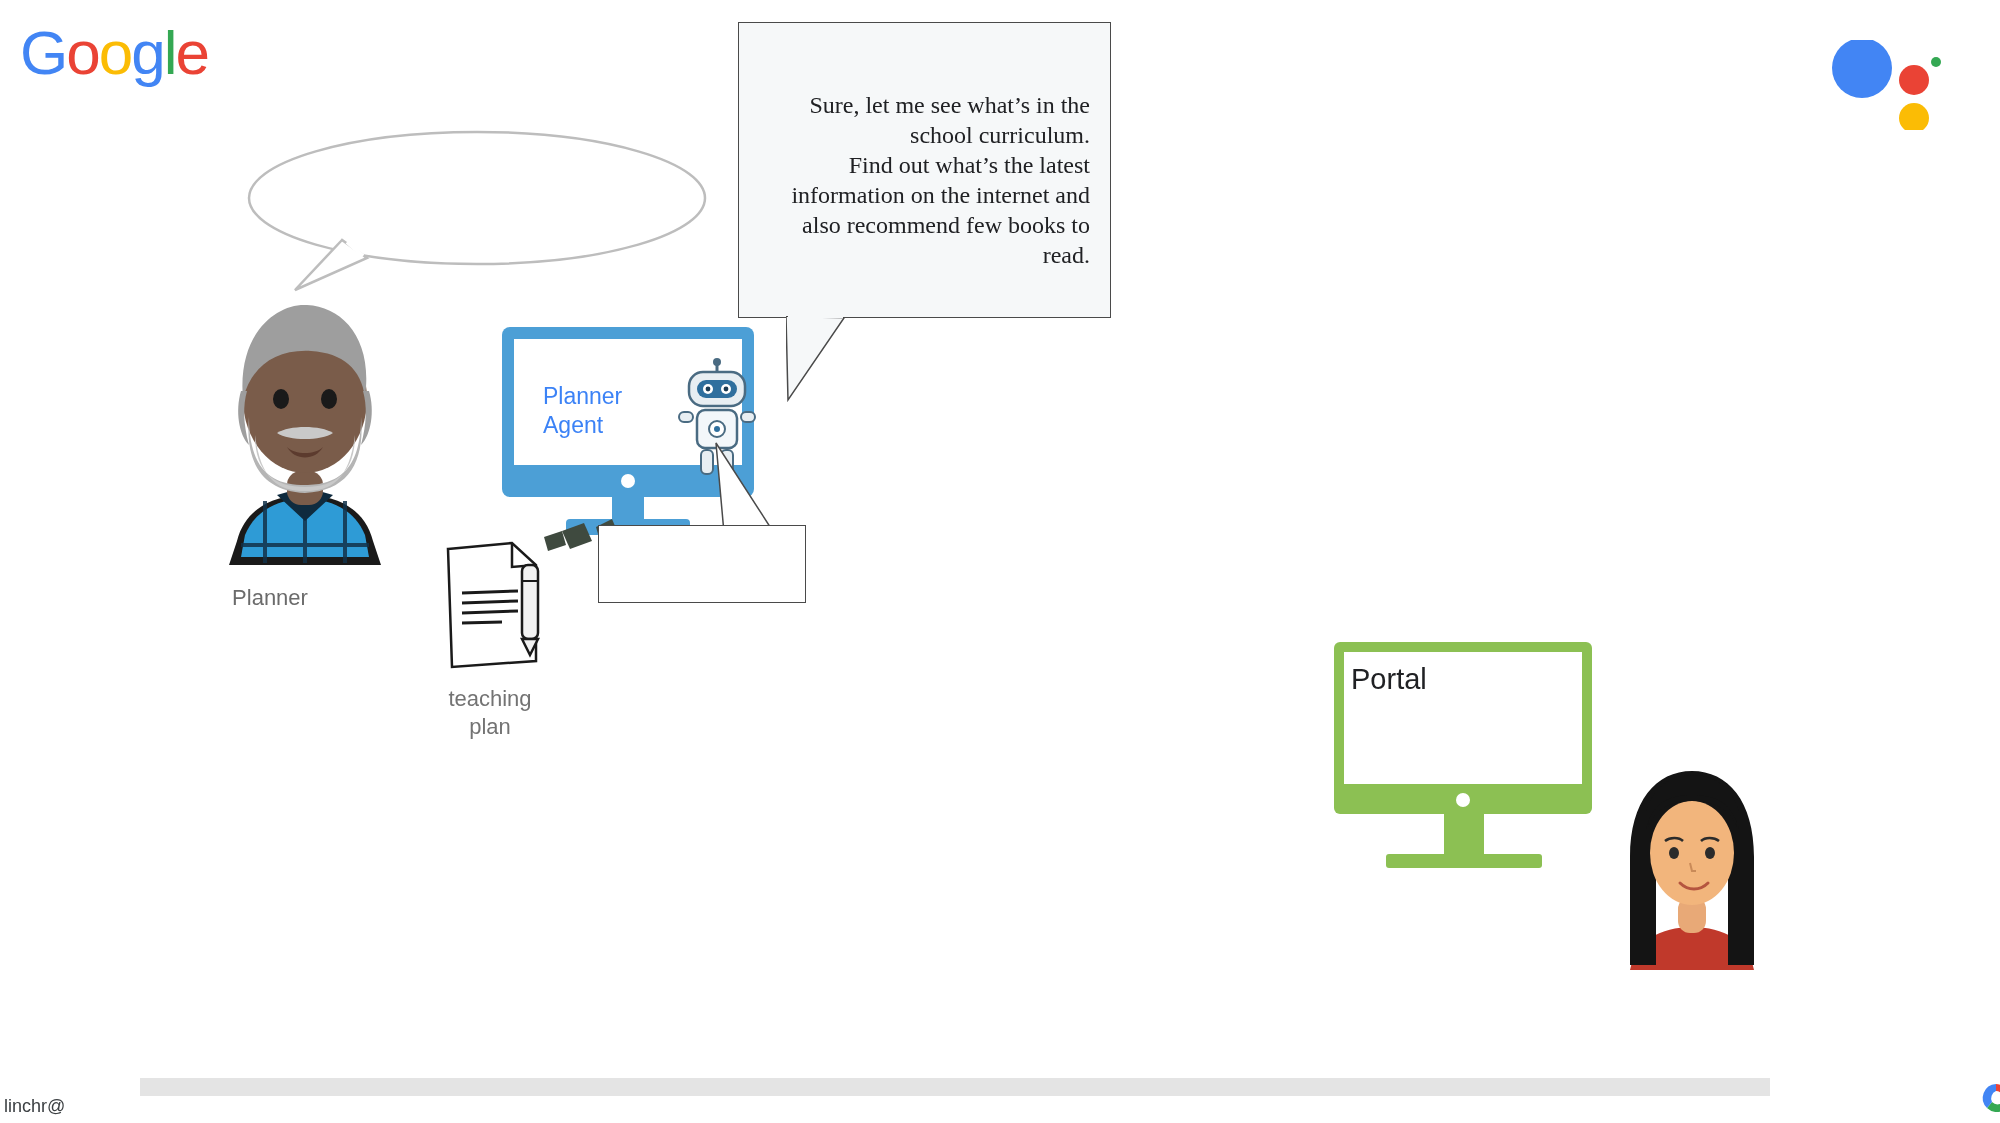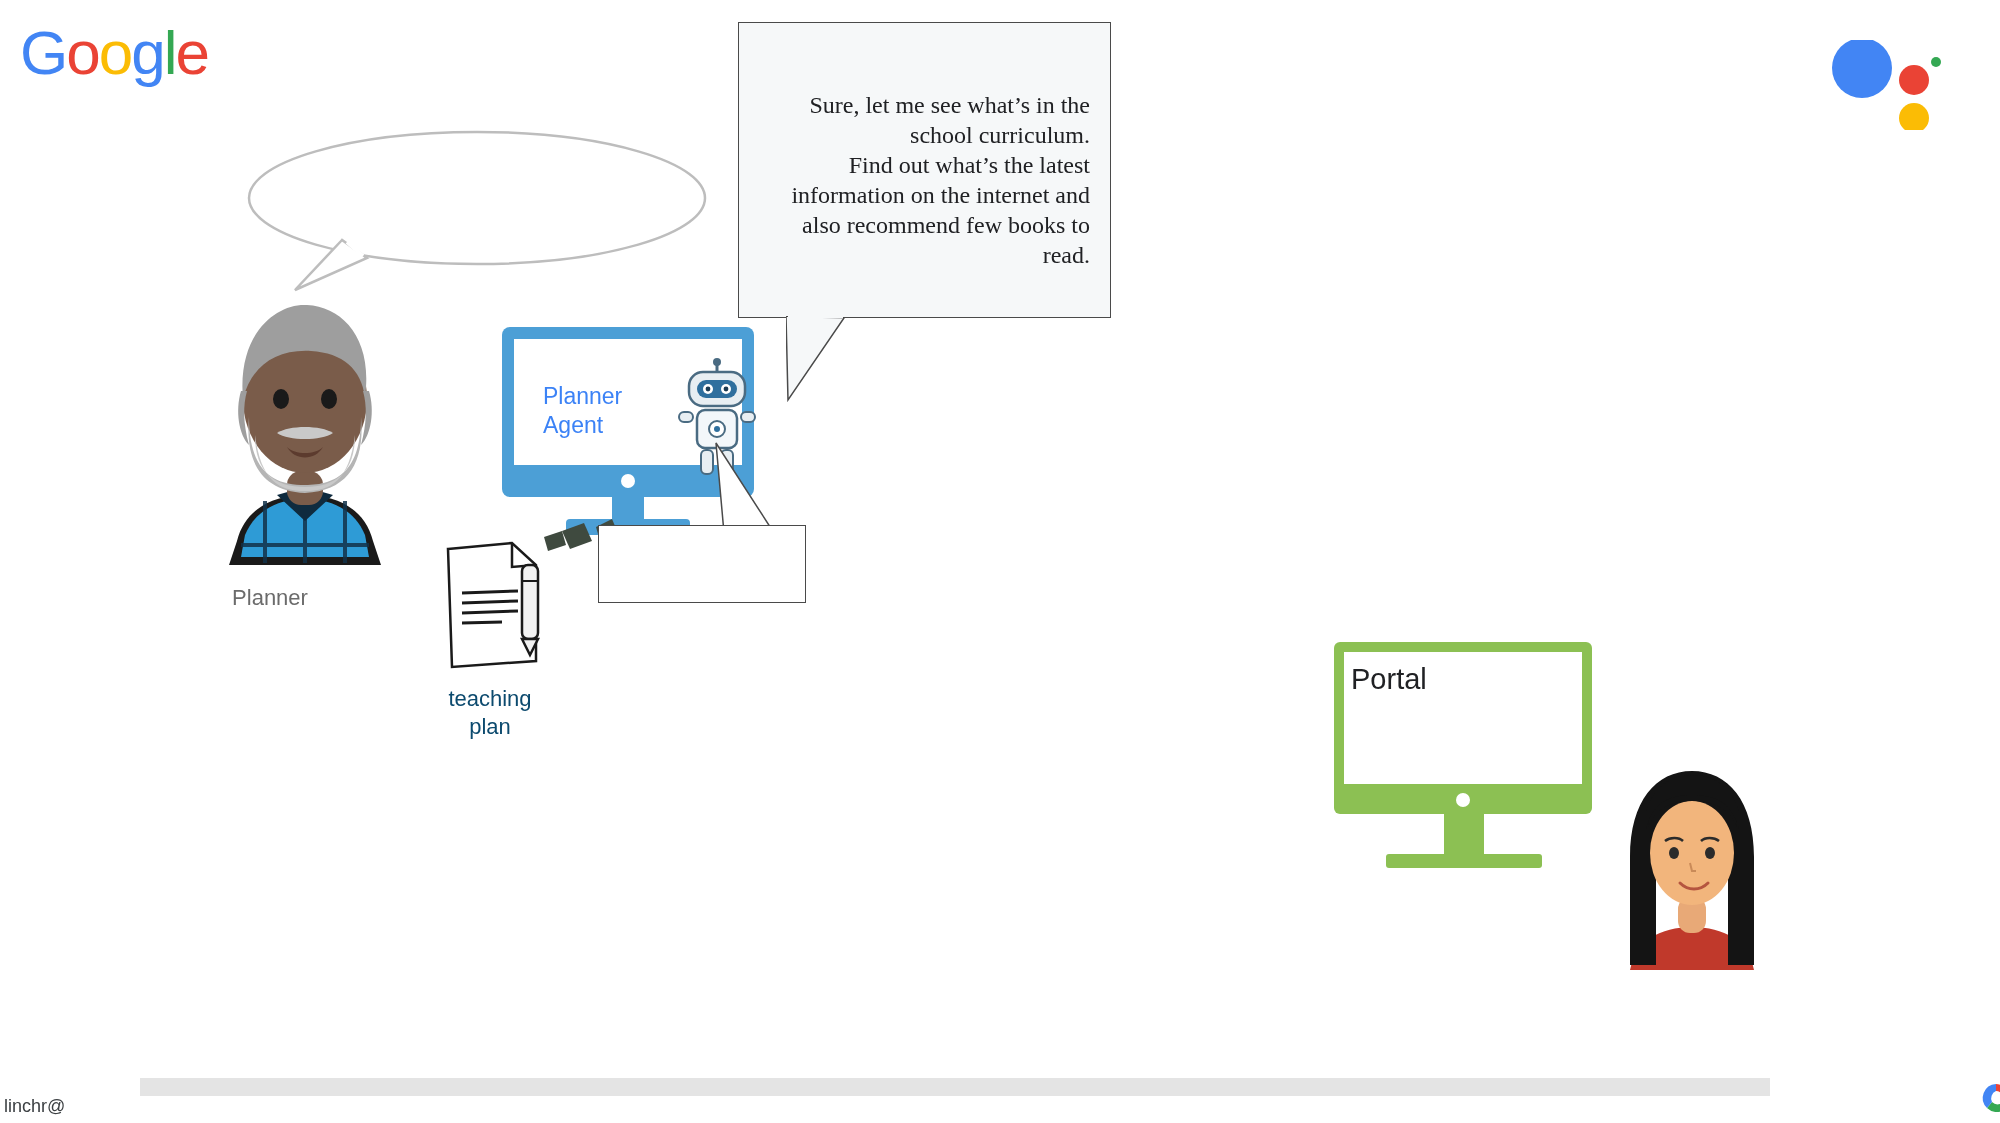--- a/index.html
+++ b/index.html
@@ -94,21 +94,21 @@
 
   
   .caption {
     font-size: 22px;
     color: #6b6b6b;
     text-align: center;
   }
   #teacher-label { left: 180px; top: 585px; width: 180px; }
   #plan-label {
     left: 420px; top: 685px; width: 140px;
-    color: #0c4a6e; line-height: 1.25;
+    color: #737373; line-height: 1.25;
   }
   #planner-label {
     left: 543px; top: 382px; width: 110px;
     font-size: 23px; color: #3b82f6; line-height: 1.25;
   }
   #portal-label {
     left: 1351px; top: 663px;
     font-size: 29px; color: #202124;
   }
 

